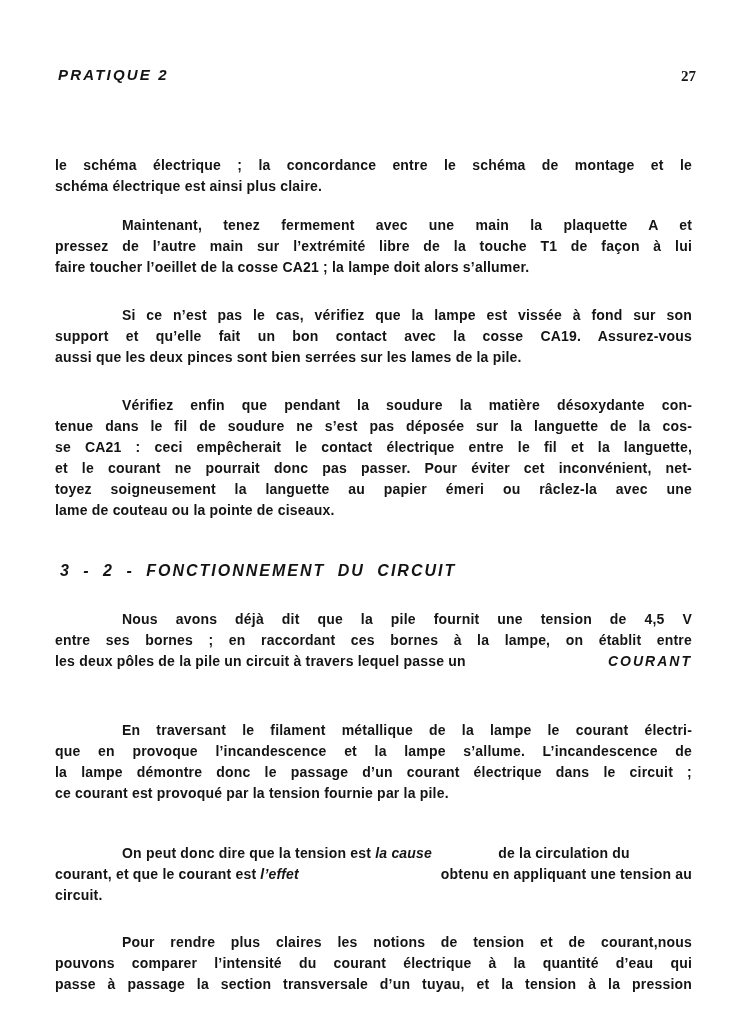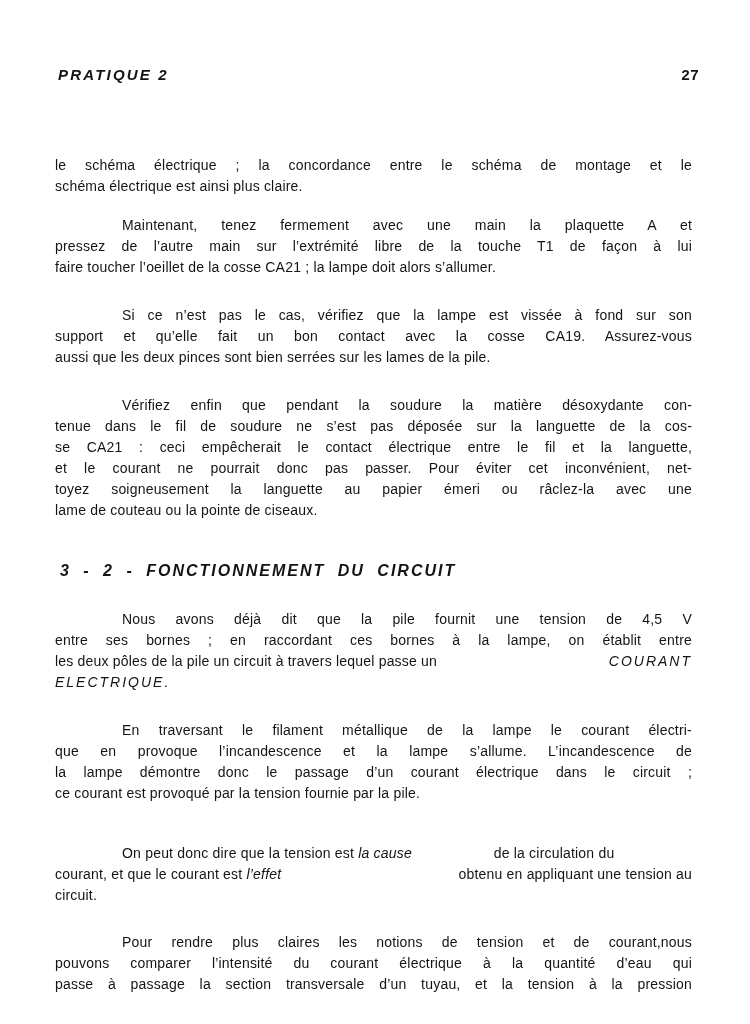--- a/index.html
+++ b/index.html
@@ -5,25 +5,25 @@
   html, body { margin: 0; padding: 0; background: #ffffff; }
   body { width: 750px; height: 1024px; position: relative; overflow: hidden; color: #141414; }
   .page { position: absolute; left: 0; top: 0; width: 648px; height: 1024px; }
   .running-head {
     position: absolute; left: 58px; top: 66px;
     font-family: "Liberation Sans", sans-serif; font-style: italic; font-weight: bold;
     font-size: 15px; letter-spacing: 2.2px;
   }
   .page-number {
     position: absolute; left: 681px; top: 68px;
-    font-family: Liberation Mono, monospace; font-weight: bold; font-size: 15px;
+    font-family: Liberation Serif, serif; font-weight: bold; font-size: 15px;
   }
   .line {
     position: absolute; left: 55px; width: 637px; height: 21px;
-    font-family: "Liberation Sans", sans-serif; font-weight: normal;
+    font-family: "Liberation Sans", sans-serif; font-weight: bold;
     font-size: 14px; line-height: 21px; white-space: nowrap;
     transform-origin: left top; letter-spacing: 0.2px;
   }
   .line.justify { text-align: justify; text-align-last: justify; white-space: normal; }
   .line.indent { left: 122px; width: 570px; }
   .heading {
     position: absolute; left: 60px; top: 562px;
     font-family: "Liberation Sans", sans-serif; font-style: italic; font-weight: bold;
     font-size: 16px; letter-spacing: 2px; word-spacing: 6px;
   }
@@ -56,23 +56,20 @@
   <div class="line" style="top:500px">lame de couteau ou la pointe de ciseaux.</div>
 
   <div class="heading">3 - 2 - FONCTIONNEMENT  DU  CIRCUIT</div>
 
   <div class="line indent justify" style="top: 609px; white-space: normal;">Nous avons déjà dit que  la  pile  fournit une tension de 4,5 V</div>
   <div class="line justify" style="top: 630px; white-space: normal;">entre ses bornes ; en raccordant ces bornes à la lampe, on établit entre</div>
   <div class="line" style="top:651px; display:flex; justify-content:space-between;">
     <span>les deux pôles de la pile un circuit à travers lequel passe un</span>
     <em class="caps">COURANT</em>
   </div>
-  <div class="line" style="top:672px">
-    <em class="caps">ELECTRIQUE.</em>
-  </div>
 
   <div class="line indent justify" style="top: 720px; white-space: normal;">En traversant le filament métallique de la lampe le courant électri-</div>
   <div class="line justify" style="top: 741px; white-space: normal;">que en provoque l’incandescence et la lampe s’allume. L’incandescence de</div>
   <div class="line justify" style="top: 762px; white-space: normal;">la lampe démontre donc le passage d’un courant électrique dans le circuit ;</div>
   <div class="line" style="top:783px">ce courant est provoqué par la tension fournie par la pile.</div>
 
   <div class="line indent" style="top:843px; display:flex;">
     <span style="white-space:pre">On peut donc dire que la tension est </span>
     <em class="it" style="white-space:pre">la cause</em>
     <span style="white-space:pre; flex:1; text-align:center"> de la circulation du</span>

